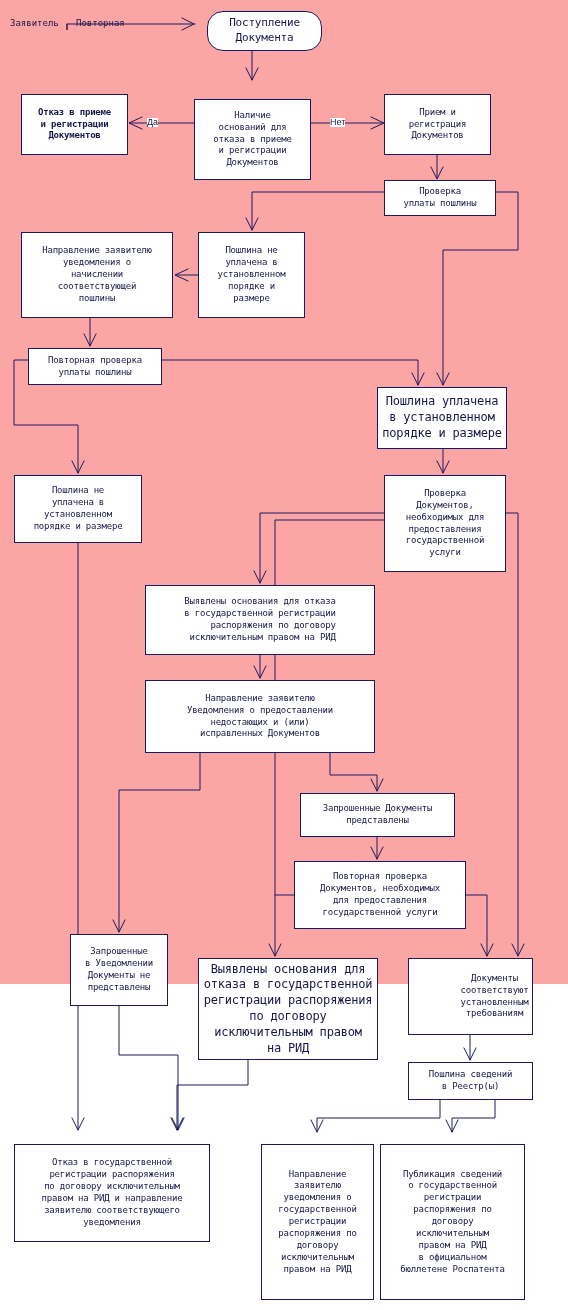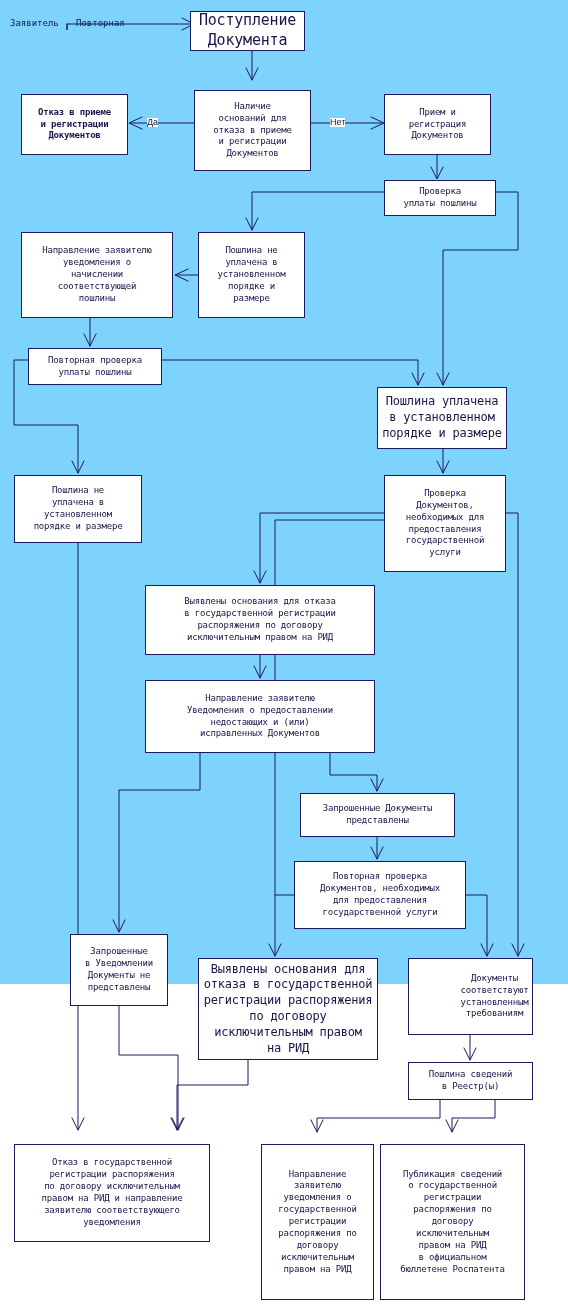--- a/index.html
+++ b/index.html
@@ -10,21 +10,21 @@
   body {
     width: 568px;
     height: 1310px;
     font-family: "DejaVu Sans Mono", "Liberation Mono", monospace;
     overflow: hidden;
   }
   #chart {
     position: relative;
     width: 568px;
     height: 984px;
-    background: #7dd3fc;
+    background: #fca5a5;
   }
   svg#wires {
     position: absolute;
     left: 0;
     top: 0;
     width: 568px;
     height: 1310px;
     pointer-events: none;
   }
   .node {
@@ -176,28 +176,28 @@
 
     </g>
   </svg>
 
   <div class="free-label" style="left:10px; top:19px; font-size:9px;">Заявитель</div>
   <div class="free-label" style="left:76px; top:19px; font-size:9px;">Повторная</div>
 
   <div class="edge-label" style="left:147px; top:118px; font-size:9px;">Да</div>
   <div class="edge-label" style="left:330px; top:118px; font-size:9px;">Нет</div>
 
-  <div class="node" style="left:190px; top:11px; width:115px; height:40px; font-size:15px;">Поступление
+  <div class="node" style="left:207px; top:11px; width:115px; height:40px; font-size:11px;border-radius:16px;">Поступление
 Документа</div>
 
   <div class="node" style="left:21px; top:94px; width:107px; height:61px; font-size:9px;font-weight:bold;">Отказ в приеме
 и регистрации
 Документов</div>
 
-  <div class="node" style="left:194px; top:90px; width:117px; height:81px; font-size:9px;">Наличие
+  <div class="node" style="left:194px; top:99px; width:117px; height:81px; font-size:9px;">Наличие
 оснований для
 отказа в приеме
 и регистрации
 Документов</div>
 
   <div class="node" style="left:384px; top:94px; width:107px; height:61px; font-size:9px;">Прием и
 регистрация
 Документов</div>
 
   <div class="node" style="left:384px; top:180px; width:112px; height:36px; font-size:9px;">Проверка
@@ -227,21 +227,21 @@
 установленном
 порядке и размере</div>
 
   <div class="node" style="left:384px; top:475px; width:122px; height:97px; font-size:9px;">Проверка
 Документов,
 необходимых для
 предоставления
 государственной
 услуги</div>
 
-  <div class="node" style="left:145px; top:585px; width:230px; height:70px; font-size:9px;">Выявлены основания для отказа
+  <div class="node" style="left:145px; top:585px; width:230px; height:70px; font-size:9px;text-align:right;">Выявлены основания для отказа
 в государственной регистрации
 распоряжения по договору
 исключительным правом на РИД</div>
 
   <div class="node" style="left:145px; top:680px; width:230px; height:73px; font-size:9px;">Направление заявителю
 Уведомления о  предоставлении
 недостающих и (или)
 исправленных Документов</div>
 
   <div class="node" style="left:300px; top:793px; width:155px; height:44px; font-size:9px;">Запрошенные Документы

